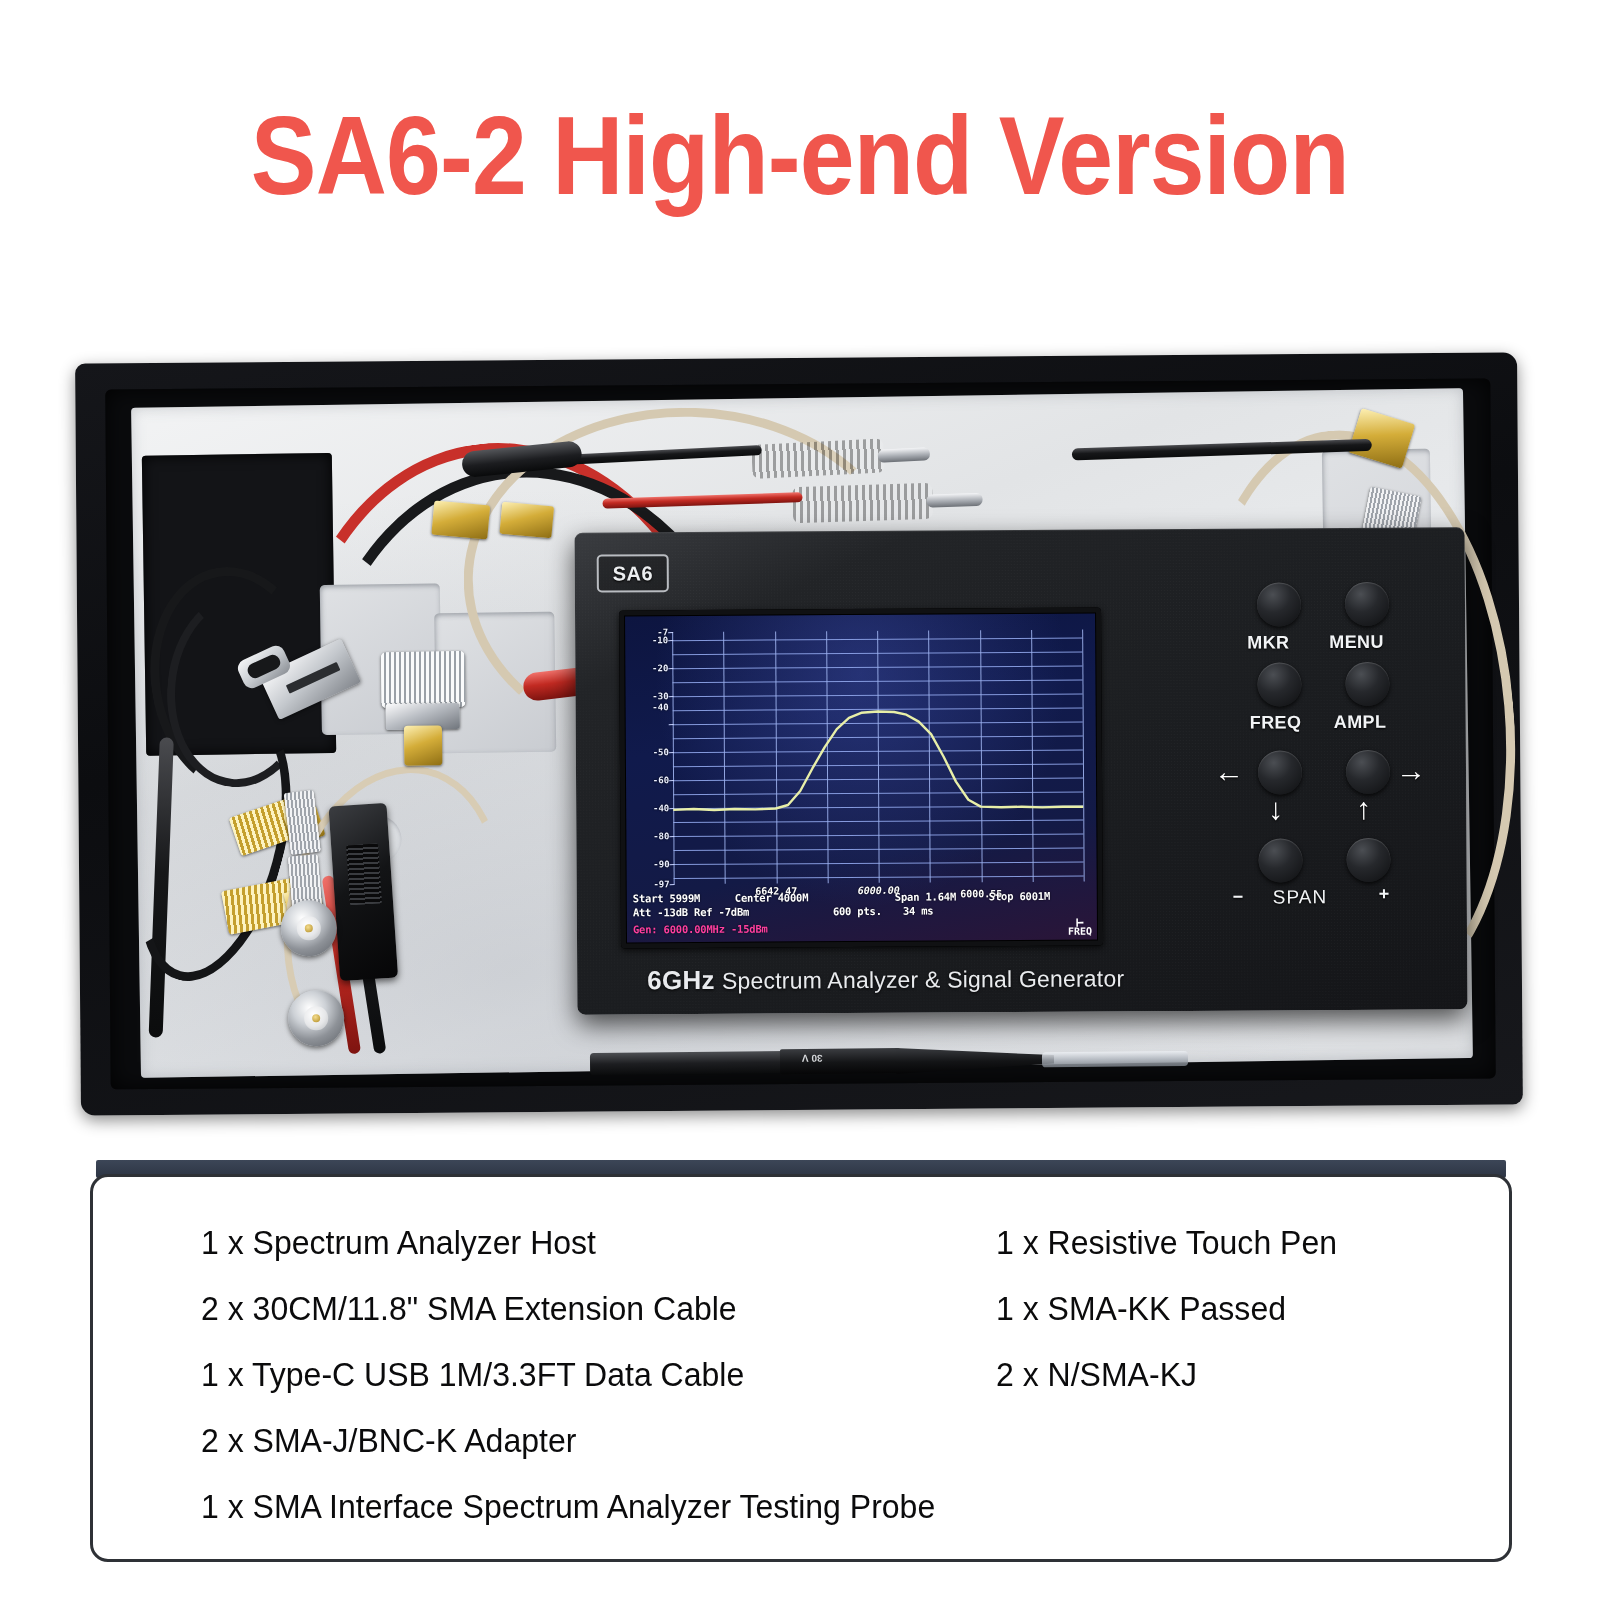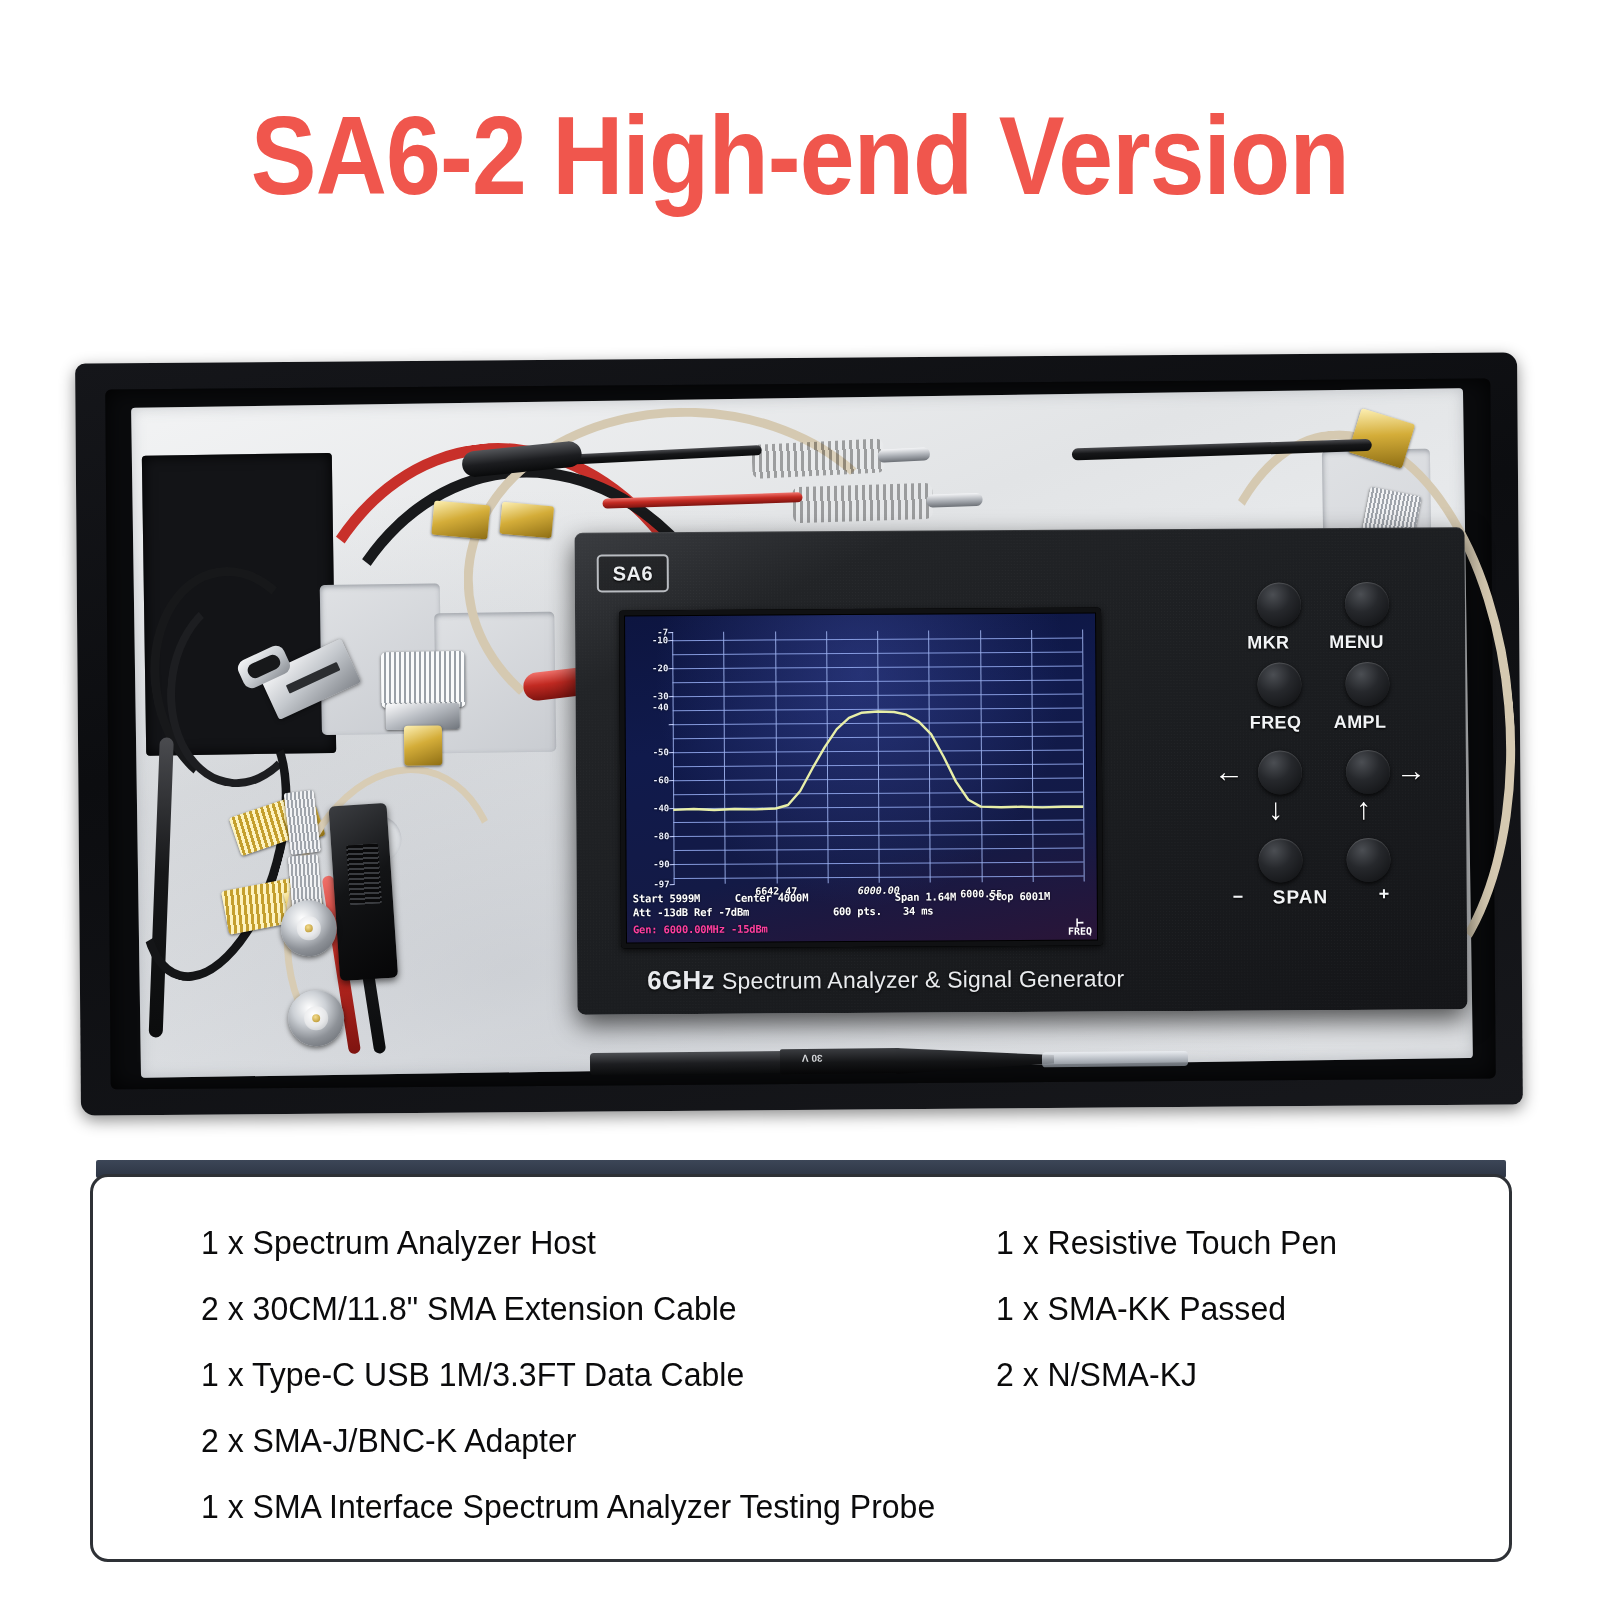--- a/index.html
+++ b/index.html
@@ -145,21 +145,21 @@
   
   #keypad{position:absolute;left:660px;top:48px;width:190px;height:390px;z-index:2;}
   .key{position:absolute;width:44px;height:44px;border-radius:50%;
       background:radial-gradient(circle at 36% 28%,#4b4e53 0%,#26282c 42%,#0e0f11 100%);
       box-shadow:0 2px 4px rgba(0,0,0,.75), inset 0 1px 1px rgba(255,255,255,.16);
       cursor:pointer;}
   .keylabel{position:absolute;color:#f2f4f6;font-size:18px;font-weight:700;
       letter-spacing:.4px;white-space:nowrap;text-shadow:0 1px 2px #000;}
   .arrow-glyph{position:absolute;color:#ffffff;font-size:30px;line-height:1;
       text-shadow:0 1px 2px #000;}
-  #span-label{position:absolute;color:#f2f4f6;font-size:19px;font-weight:700;
+  #span-label{position:absolute;color:#f2f4f6;font-size:19px;font-weight:400;
       letter-spacing:1px;white-space:nowrap;text-shadow:0 1px 2px #000;}
 
   #device-model{position:absolute;left:70px;bottom:18px;color:#e9ebee;
       font-size:26px;font-weight:700;letter-spacing:.2px;white-space:nowrap;
       text-shadow:0 1px 3px rgba(0,0,0,.9);z-index:2;}
   #device-model .sub{font-weight:400;font-size:23px;}
 
   
   .pen{position:absolute;}
   .pen-body{position:absolute;border-radius:4px;

